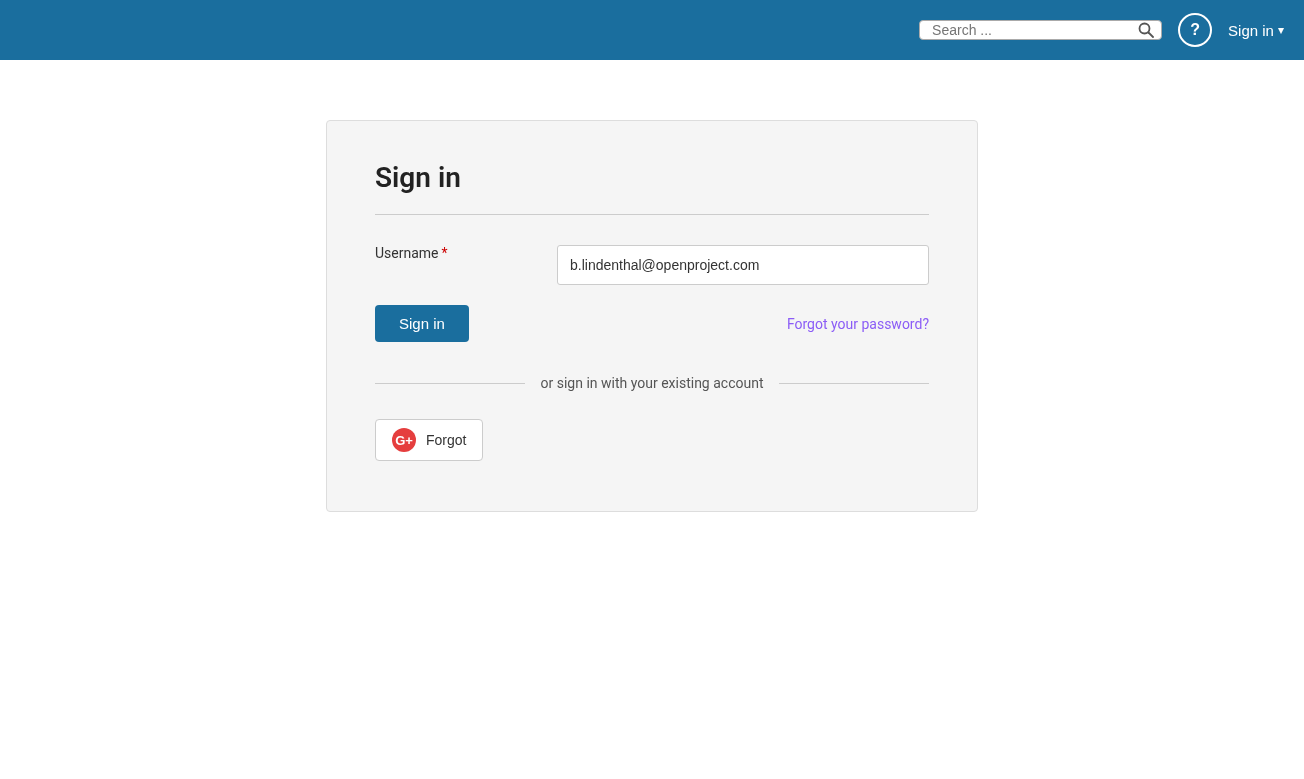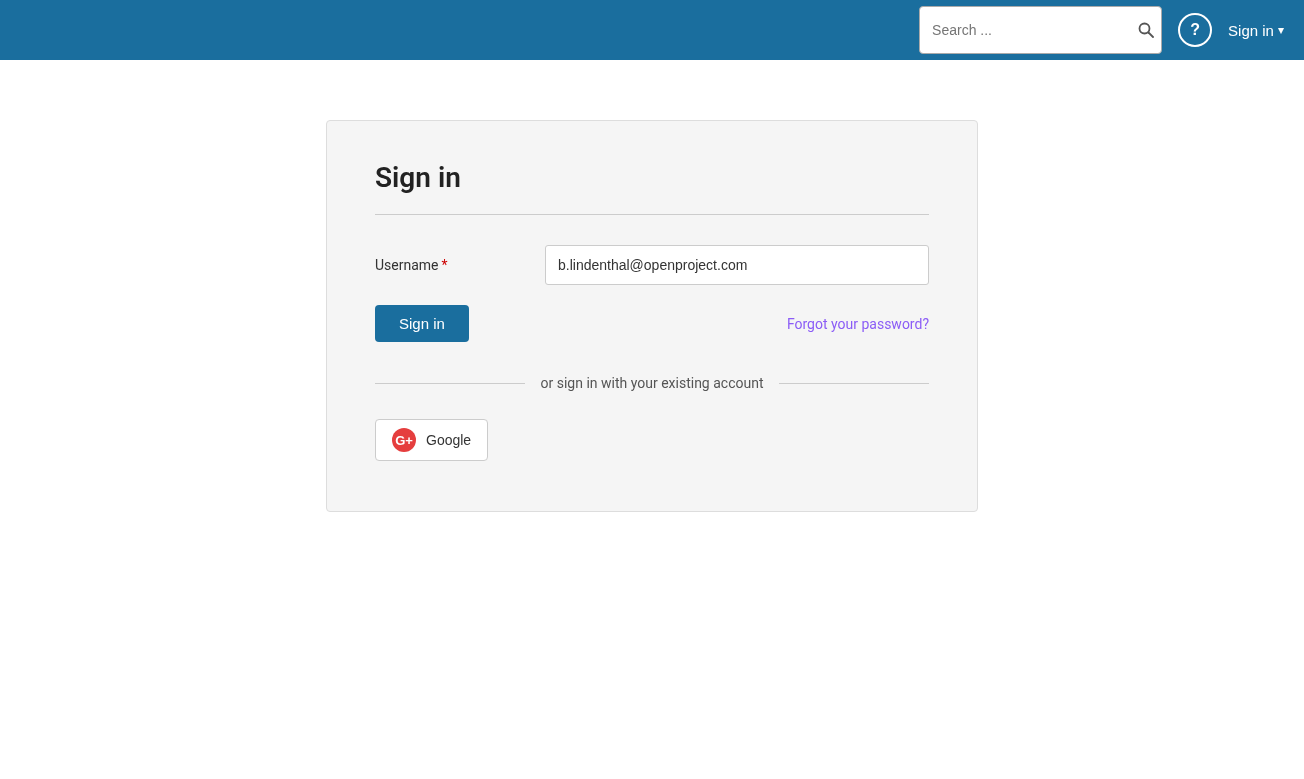--- a/index.html
+++ b/index.html
@@ -26,21 +26,21 @@
     }
 
     .search-container {
       position: relative;
       display: flex;
       align-items: center;
     }
 
     .search-input {
       width: 243px;
-      height: 48px;
+      height: 20px;
       padding: 6px 36px 6px 12px;
       border: 1px solid #aaa;
       border-radius: 4px;
       background: #fff;
       font-size: 14px;
       color: #be185d;
       outline: none;
     }
 
     .search-icon-btn {
@@ -111,22 +111,23 @@
     }
 
     .divider {
       border: none;
       border-top: 1px solid #ccc;
       margin-bottom: 30px;
     }
 
     .form-group {
       display: flex;
-      align-items: center;
+      align-items: flex-start;
       margin-bottom: 20px;
+      gap: 12px;
     }
 
     .form-label {
       width: 170px;
       font-size: 14px;
       color: #333;
       flex-shrink: 0;
     }
 
     .required-star {
@@ -263,16 +264,16 @@
     </div>
 
     <div class="social-divider">
       <div class="social-line"></div>
       <span class="social-text">or sign in with your existing account</span>
       <div class="social-line"></div>
     </div>
 
     <button class="google-btn">
       <span class="google-icon">G+</span>
-      <span>Google</span>
+      <span>Forgot</span>
     </button>
   </div>
 </main>
 
 </body></html>

